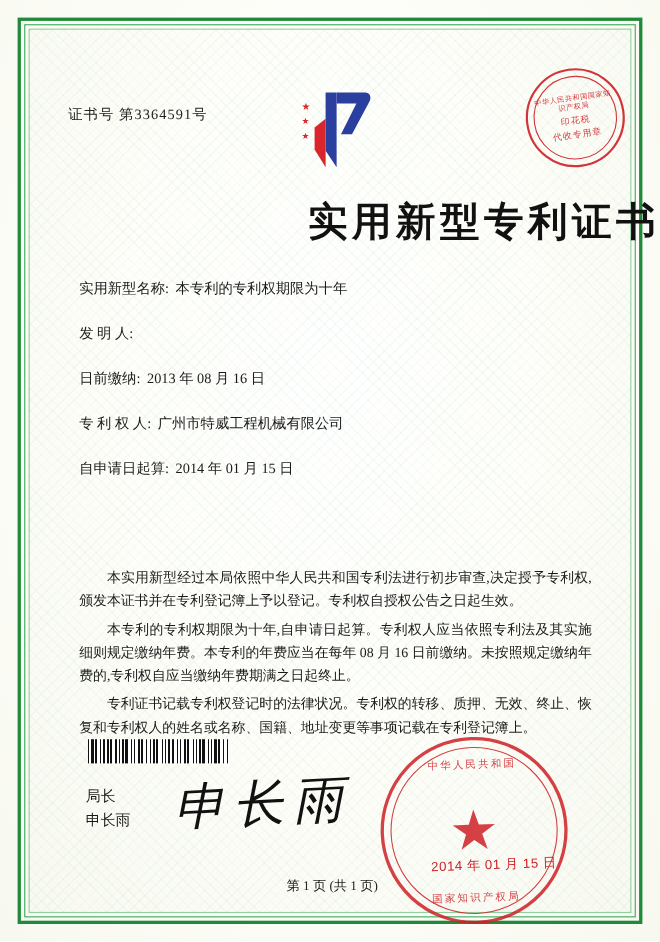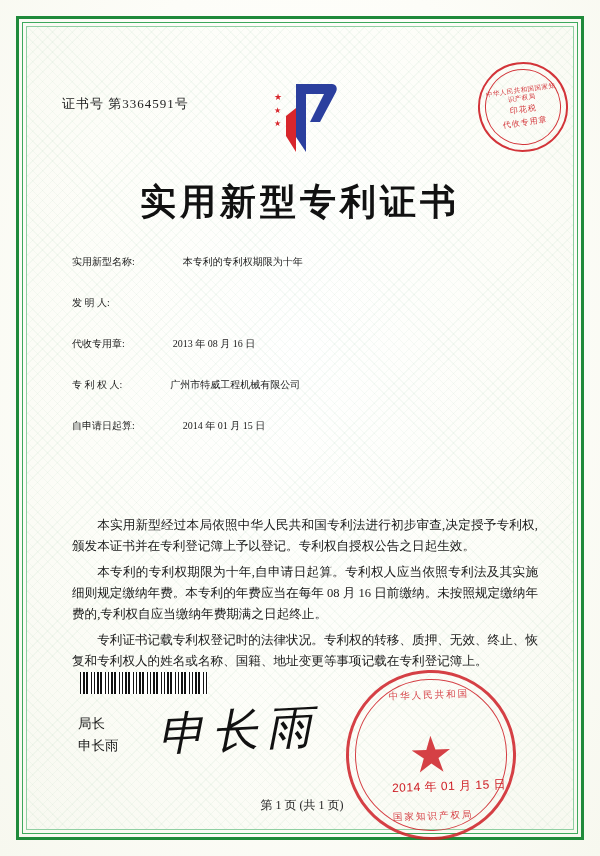--- a/index.html
+++ b/index.html
@@ -72,38 +72,37 @@
   }
   .seal-top .arc{
     font-size:6.5px;line-height:8px;letter-spacing:.5px;width:70px;
   }
   .seal-top .mid{
     font-size:8px;line-height:10px;margin-top:3px;letter-spacing:1px;
   }
 
   .title{
     position:absolute;left:0;right:0;top:178px;
-    text-align:center;
+    text-align:right;
     font-size:36px;
     letter-spacing:4px;
     color:#111;
     font-weight:bold;
     font-family:Liberation Sans, sans-serif;
   }
 
   .fields{
     position:absolute;left:72px;top:252px;right:60px;
   }
   .field{
     display:flex;
     margin-bottom:21px;
-    font-size:10px;
+    font-size:13px;
     color:#1a1a1a;
     line-height:20px;
-    gap:42px;
   }
   .field .lab{
     white-space:nowrap;
     letter-spacing:0px;
   }
   .field .val{
     margin-left:6px;
     letter-spacing:0px;
   }
 
@@ -216,21 +215,21 @@
 
   <div class="fields">
     <div class="field">
       <span class="lab">实用新型名称:</span>
       <span class="val">本专利的专利权期限为十年</span>
     </div>
     <div class="field">
       <span class="lab">发 明 人:</span>
     </div>
     <div class="field">
-      <span class="lab">代收专用章:</span>
+      <span class="lab">日前缴纳:</span>
       <span class="val">2013 年 08 月 16 日</span>
     </div>
     <div class="field">
       <span class="lab">专 利 权 人:</span>
       <span class="val">广州市特威工程机械有限公司</span>
     </div>
     <div class="field">
       <span class="lab">自申请日起算:</span>
       <span class="val">2014 年 01 月 15 日</span>
     </div>

